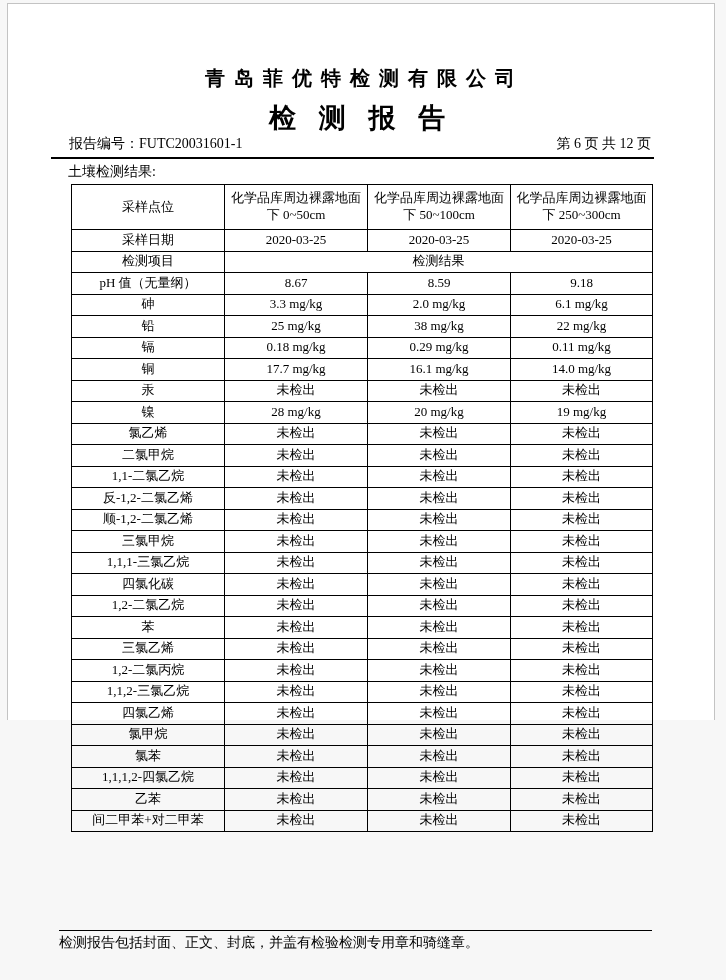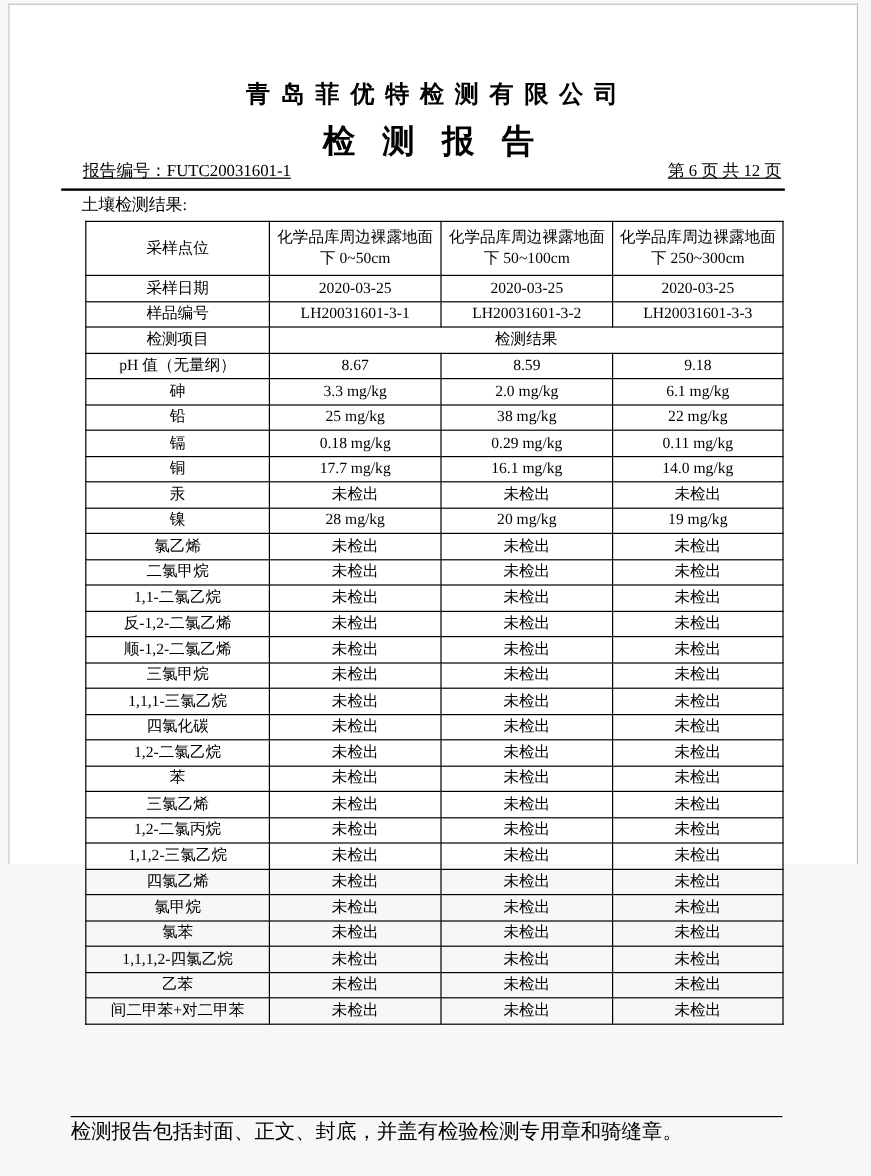--- a/index.html
+++ b/index.html
@@ -25,21 +25,21 @@
     letter-spacing:2px; white-space:nowrap;
   }
   .title {
     position:absolute; top:96px; left:0; width:100%;
     text-align:center; font-size:27px; font-weight:bold;
     letter-spacing:8px; white-space:nowrap;
   }
   .meta {
     position:absolute; top:131px; left:61px; width:582px;
     display:flex; justify-content:space-between;
-    font-size:14px; line-height:18px;text-decoration:underline;
+    font-size:14px; line-height:18px;
   }
   .header-rule {
     position:absolute; top:153px; left:43px; width:603px;
     height:0; border-top:2px solid #000;
   }
   .section-label {
     position:absolute; top:159px; left:60px;
     font-size:14px; line-height:18px;
   }
   table.results {
@@ -53,21 +53,21 @@
     height:21.5px; padding:0 2px;
     overflow:hidden; white-space:nowrap;
   }
   table.results tr.tall td { height:45px; white-space:pre-line; }
   .footer-rule {
     position:absolute; top:926px; left:51px; width:593px;
     height:0; border-top:1.5px solid #000;
   }
   .footer-note {
     position:absolute; top:932px; left:51px;
-    font-size:17px; line-height:14px;
+    font-size:14px; line-height:14px;
   }
 </style>
 </head>
 <body>
 
 <div class="page">
 
   <div class="company">青 岛 菲 优 特 检 测 有 限 公 司</div>
 
   <div class="title">检 测 报 告</div>
@@ -98,26 +98,20 @@
           <td>化学品库周边裸露地面
 下 250~300cm</td>
         </tr>
         <tr>
           <td>采样日期</td>
           <td>2020-03-25</td>
           <td>2020-03-25</td>
           <td>2020-03-25</td>
         </tr>
         <tr>
-          <td>样品编号</td>
-          <td>LH20031601-3-1</td>
-          <td>LH20031601-3-2</td>
-          <td>LH20031601-3-3</td>
-        </tr>
-        <tr>
           <td>检测项目</td>
           <td colspan="3">检测结果</td>
         </tr>
         <tr>
           <td>pH 值（无量纲）</td>
           <td>8.67</td>
           <td>8.59</td>
           <td>9.18</td>
         </tr>
         <tr>

